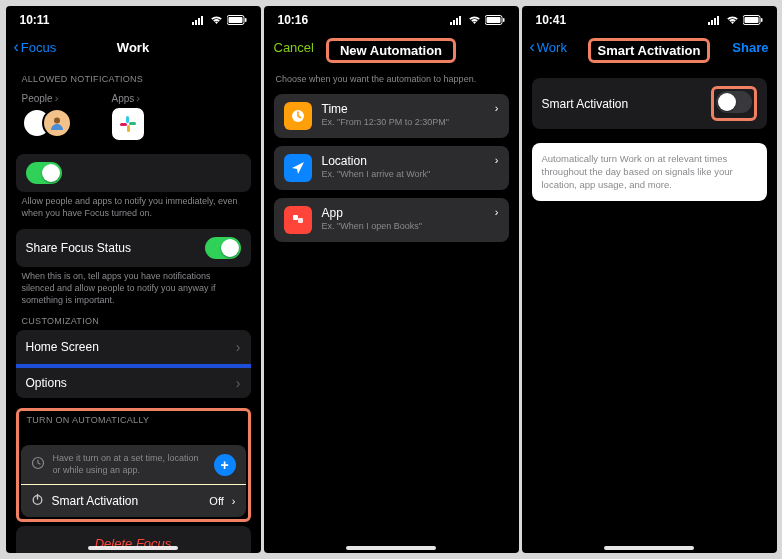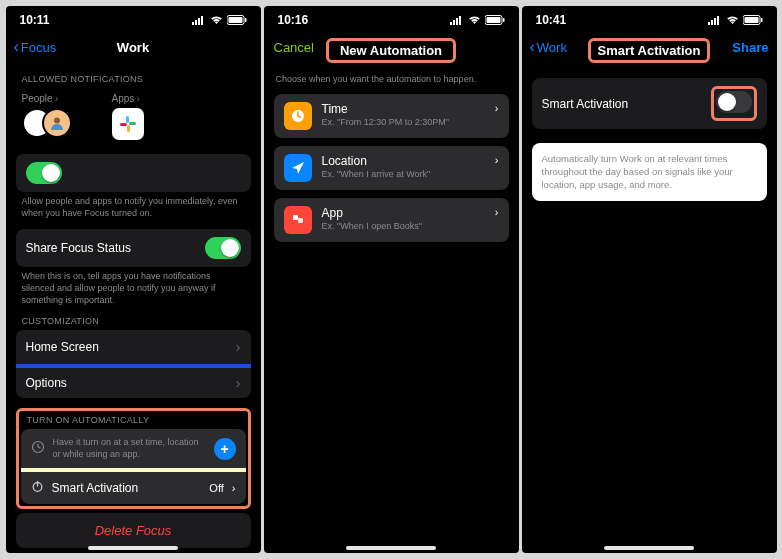--- a/index.html
+++ b/index.html
@@ -146,21 +146,22 @@
   }
   .auto-list .text { flex:1; }
   .auto-list .title { font-size:12px;color:#fff; }
   .auto-list .sub { font-size:9px;color:#8a8a8e;margin-top:1px; }
   
   .auto-box {
     background:#2c2c2e;border-radius:8px;padding:0;
   }
   .auto-hint-row {
     display:flex;align-items:center;padding:8px 10px;gap:8px;
-    border-bottom:4px solid #fef9c3;
+    border-bottom:1px solid #fef9c3;
+    margin-top:16px;
   }
   .auto-hint-row .icn { color:#8a8a8e; font-size:13px; }
   .auto-hint-row .txt { flex:1; font-size:9px;color:#8a8a8e;line-height:1.25; }
   .plus-btn {
     width:22px;height:22px;border-radius:50%;background:#0a84ff;
     display:flex;align-items:center;justify-content:center;color:#fff;font-size:14px;font-weight:600;
   }
   .smart-row { display:flex;align-items:center;padding:8px 10px;gap:8px; }
   .smart-row .pw { color:#c7c7cc;font-size:13px; }
   .delete-row {

